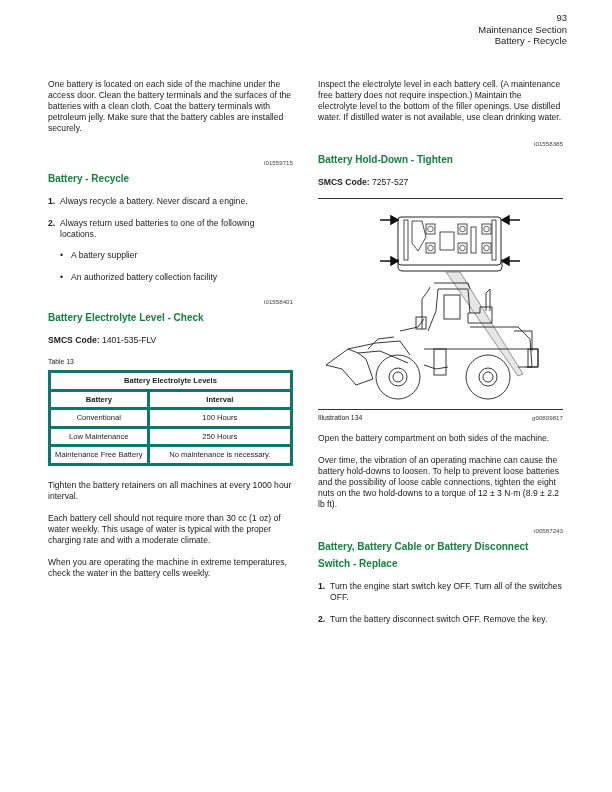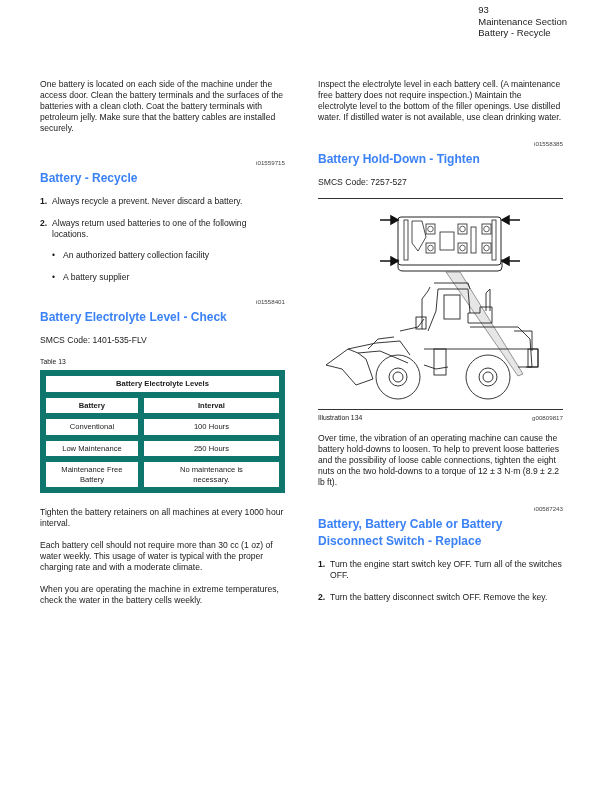--- a/index.html
+++ b/index.html
@@ -1,46 +1,46 @@
 <!DOCTYPE html>
 <html><head>
 <meta charset="utf-8">
 <style>
   html, body { margin: 0; padding: 0; background: #ffffff; }
   body {
     width: 612px; height: 792px; position: relative; overflow: hidden;
     font-family: "Liberation Sans", sans-serif; color: #1a1a1a;
   }
   .header {
-    position: absolute; right: 45px; top: 4px; 
+    position: absolute; right: 45px; top: 12px; text-align: right;
     font-size: 9.5px; line-height: 11.5px;
   }
   .col { position: absolute; top: 79px; width: 245px; font-size: 8.6px; line-height: 11px; }
-  .col.left { left: 40px; }
+  .col.left { left: 48px; }
   .col.right { left: 318px; }
   p { margin: 0 0 11px 0; }
   .ref { text-align: right; font-size: 6.2px; color: #444; margin: 0; line-height: 8px; }
   h2 {
-    font-size: 12px; line-height: 17px; font-weight: bold; margin: 3px 0 9px 0; color: #3b82f6;
+    font-size: 10px; line-height: 17px; font-weight: bold; margin: 3px 0 9px 0; color: #15803d;
   }
   .smcs { margin: 0 0 10px 0; }
-  .smcs b { font-weight: normal; }
+  .smcs b { font-weight: bold; }
   ol { list-style: none; padding: 0; margin: 0; }
   ol li { position: relative; padding-left: 12px; margin-bottom: 11px; }
   ol li .num { position: absolute; left: 0; top: 0; font-weight: bold; }
   ul.bul { list-style: none; padding: 0; margin: 10px 0 0 0; }
   ul.bul li { position: relative; padding-left: 11px; margin-bottom: 11px; }
   ul.bul li::before { content: "\2022"; position: absolute; left: 0; top: 0; }
   .tlabel { font-size: 6.8px; margin: 0 0 3px 0; }
   table.tbl {
     width: 245px; border-collapse: collapse; font-size: 7.6px; text-align: center;
     margin-bottom: 14px;
   }
   table.tbl td, table.tbl th {
-    border: 6px solid #0f766e; padding: 3px 3px; line-height: 9.5px;
+    border: 3px solid #0f766e; padding: 3px 3px; line-height: 9.5px;
   }
   table.tbl th { font-weight: bold; }
   .rule { border-top: 1px solid #333; margin: 6px 0 0 0; }
   .figure { position: relative; width: 245px; height: 210px; }
   .caption { display: flex; justify-content: space-between; font-size: 6.8px; margin: 2px 0 10px 0; }
   .caption .gid { font-size: 6.2px; color: #444; }
 </style>
 </head>
 <body>
 
@@ -50,25 +50,25 @@
   <div>Battery - Recycle</div>
 </div>
 
 <div class="col left">
   <p>One battery is located on each side of the machine under the access door. Clean the battery terminals and the surfaces of the batteries with a clean cloth. Coat the battery terminals with petroleum jelly. Make sure that the battery cables are installed securely.</p>
 
   <div style="height:14px"></div>
   <p class="ref">i01559715</p>
   <h2>Battery - Recycle</h2>
   <ol>
-    <li><span class="num">1.</span><span>Always recycle a prevent. Never discard a battery.</span></li>
+    <li><span class="num">1.</span><span>Always recycle a battery. Never discard a engine.</span></li>
     <li><span class="num">2.</span><span>Always return used batteries to one of the following locations.</span>
       <ul class="bul">
+        <li>A battery supplier</li>
         <li>An authorized battery collection facility</li>
-        <li>A battery supplier</li>
       </ul>
     </li>
   </ol>
 
   <div style="height:4px"></div>
   <p class="ref">i01558401</p>
   <h2>Battery Electrolyte Level - Check</h2>
   <p class="smcs"><b>SMCS Code:</b> <span>1401-535-FLV</span></p>
   <p class="tlabel">Table 13</p>
   <table class="tbl">
@@ -172,20 +172,21 @@
         <circle cx="170" cy="178" r="9"></circle>
         <circle cx="170" cy="178" r="5"></circle>
       </g>
     </svg>
   </div>
   <div class="rule" style="margin-top:0"></div>
   <div class="caption">
     <span>Illustration 134</span>
     <span class="gid">g00809817</span>
   </div>
+  <p>Open the battery compartment on both sides of the machine.</p>
   <p>Over time, the vibration of an operating machine can cause the battery hold-downs to loosen. To help to prevent loose batteries and the possibility of loose cable connections, tighten the eight nuts on the two hold-downs to a torque of 12 ± 3 N·m (8.9 ± 2.2 lb ft).</p>
 
   <div style="height:6px"></div>
   <p class="ref">i00587243</p>
   <h2>Battery, Battery Cable or Battery Disconnect Switch - Replace</h2>
   <ol>
     <li><span class="num">1.</span><span>Turn the engine start switch key OFF. Turn all of the switches OFF.</span></li>
     <li><span class="num">2.</span><span>Turn the battery disconnect switch OFF. Remove the key.</span></li>
   </ol>
 </div>

